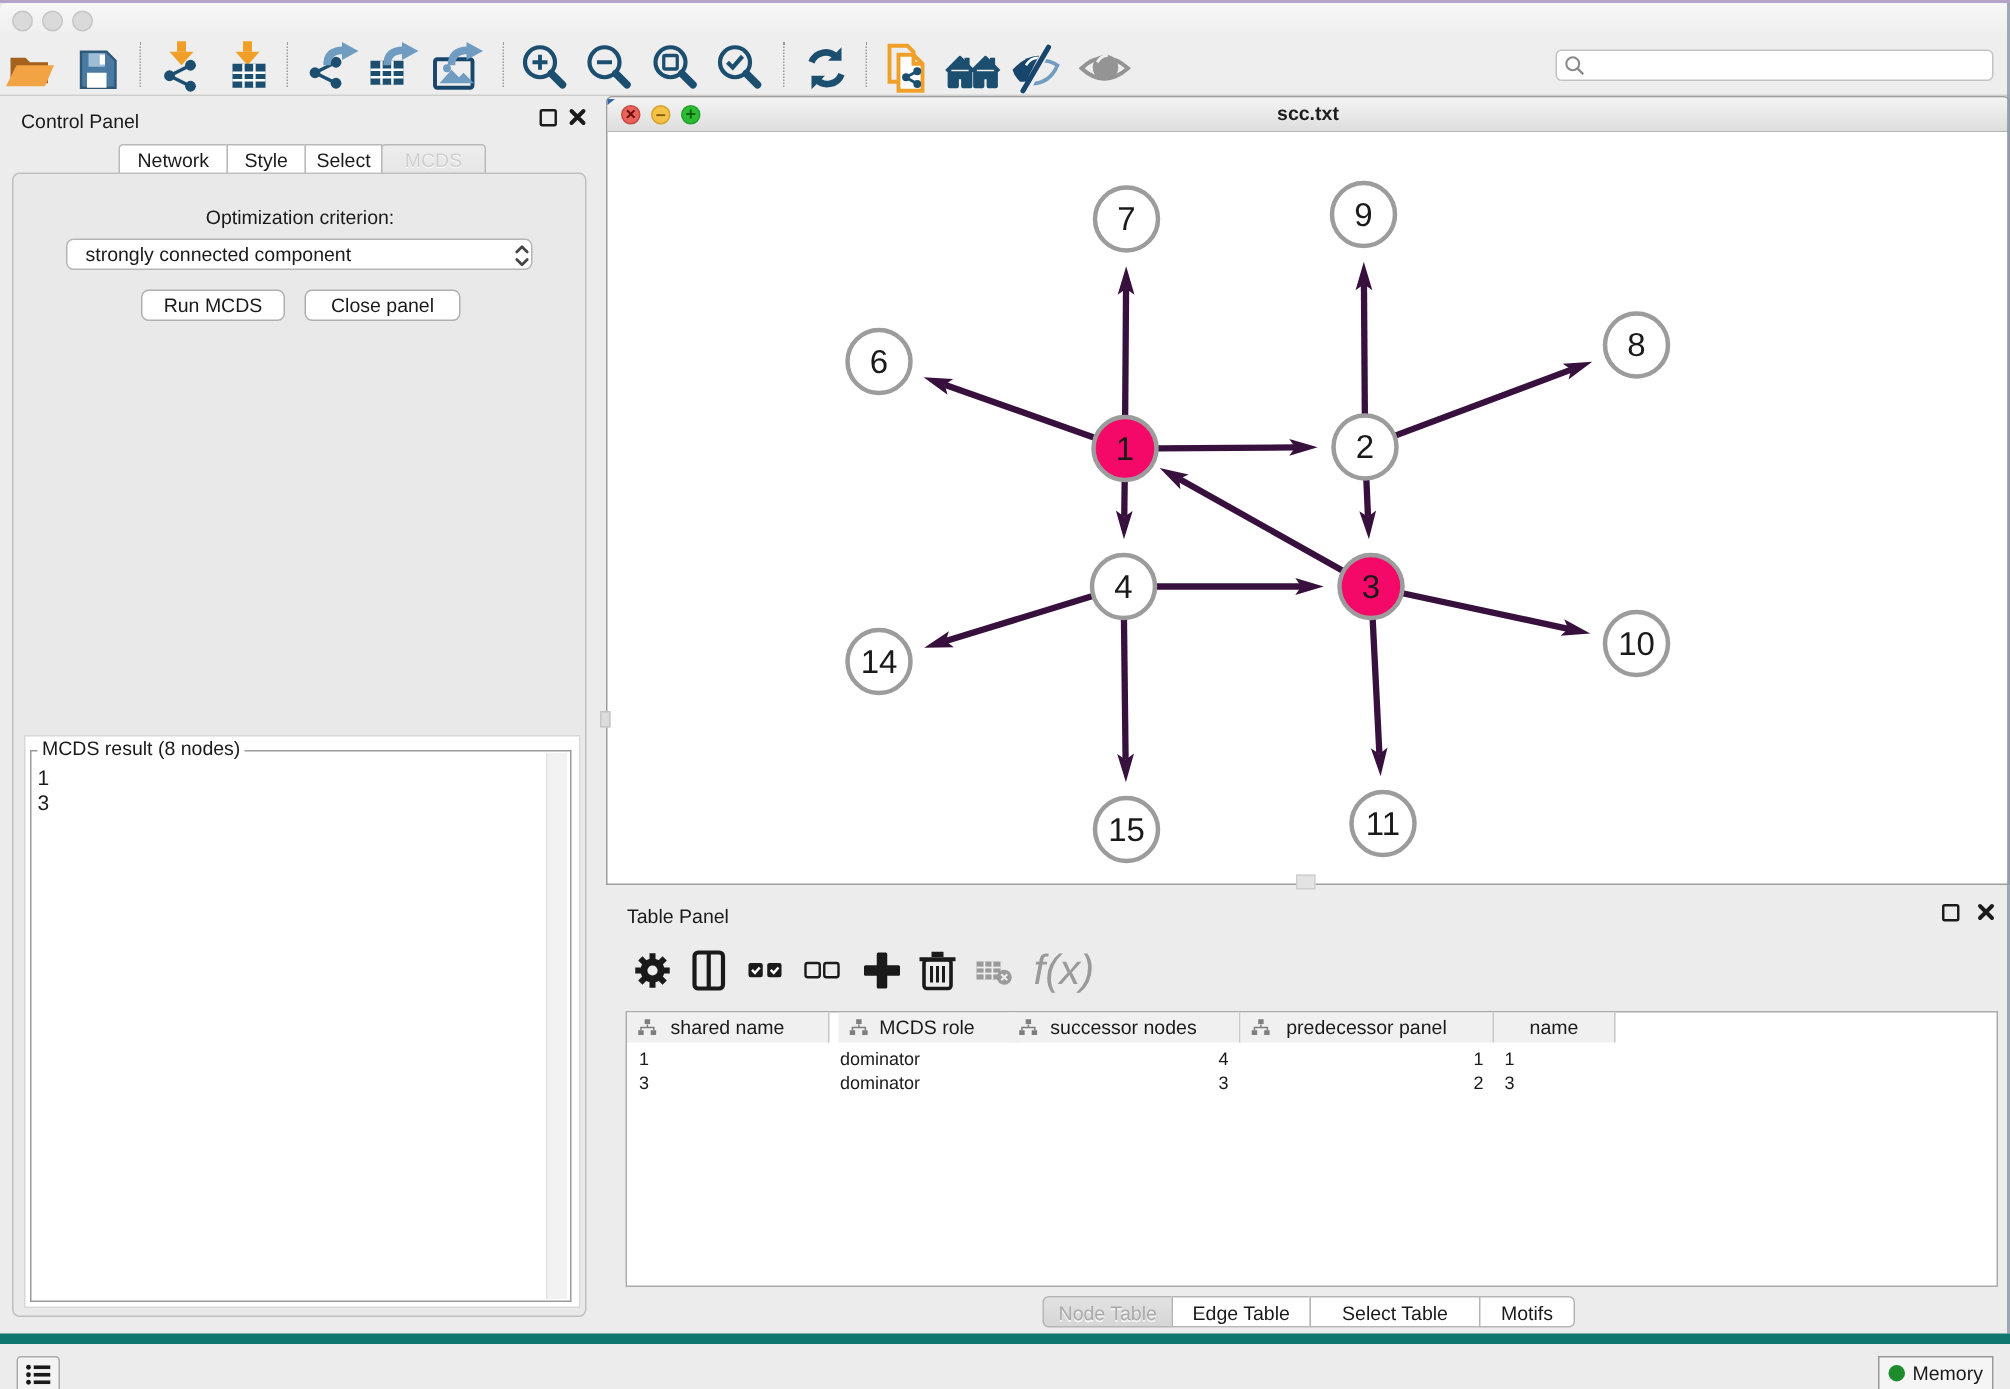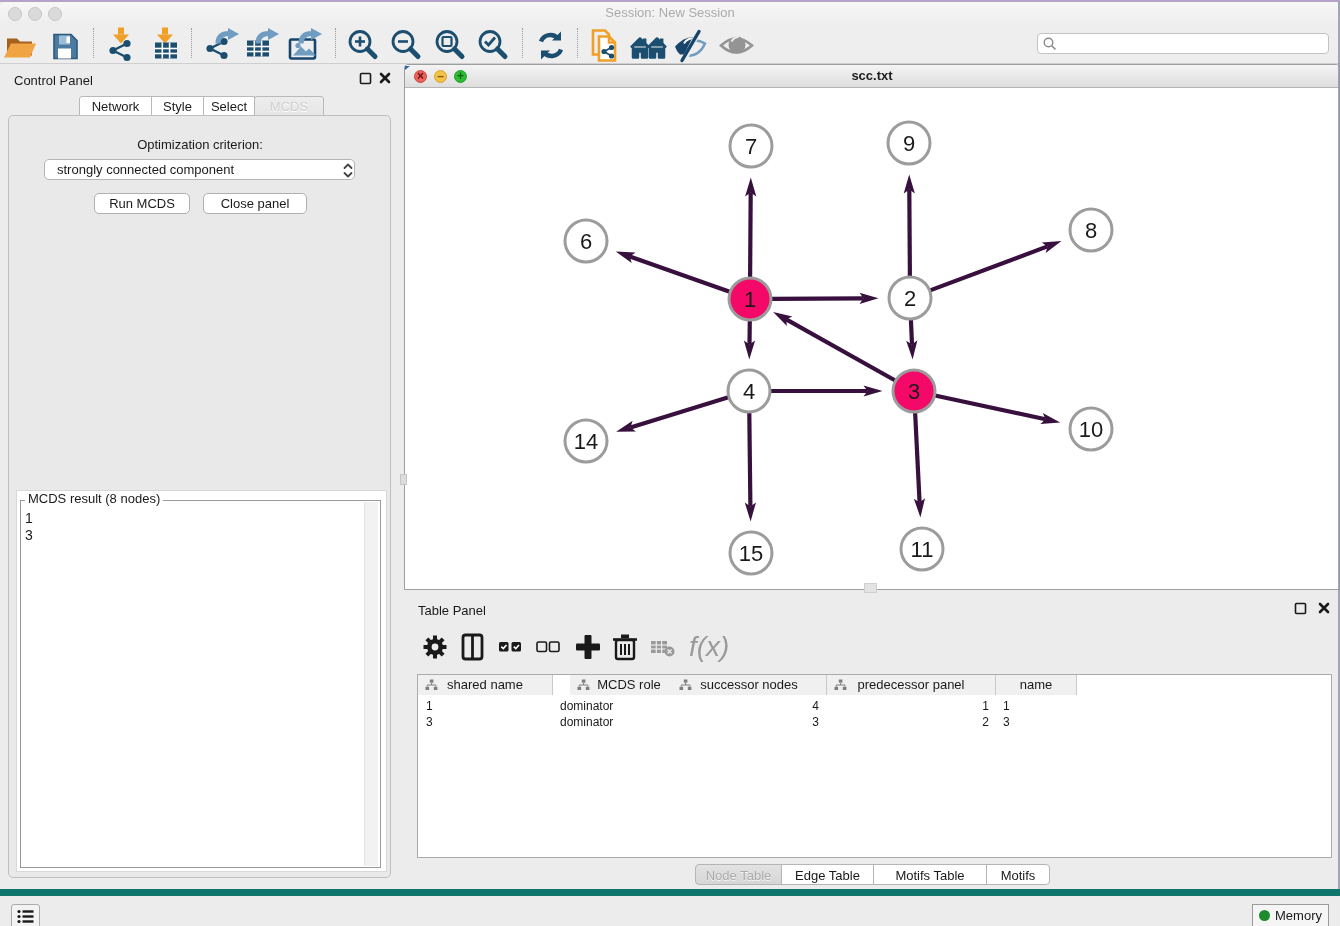--- a/index.html
+++ b/index.html
@@ -42,21 +42,20 @@
 #statusbar{left:0;top:889px;width:1340px;height:37px;background:#ececec;border-top:7px solid #0f766e}
 #memorybtn{position:absolute;right:11px;top:8px;width:75px;height:23px;border:1px solid #9a9a9a;background:#f5f5f5;font-size:13px;text-align:center;line-height:21px}
 #listbtn{position:absolute;left:11px;top:8px;width:27px;height:23px;border:1px solid #ababab;border-radius:3px;background:#f3f3f3}
 </style></head>
 <body>
 <div class="abs" id="topline"></div>
 <div class="abs" id="titlebar">
   <div class="tl" style="left:8px"></div>
   <div class="tl" style="left:28px"></div>
   <div class="tl" style="left:48px"></div>
-  <div id="wtitle">Session: New Session</div>
 </div>
 <div class="abs" id="toolbar">
   <div class="sep" style="left:93px"></div>
   <div class="sep" style="left:191px"></div>
   <div class="sep" style="left:335px"></div>
   <div class="sep" style="left:522px"></div>
   <div class="sep" style="left:577px"></div>
   <div class="abs" id="search"></div>
 <svg class="ticon" style="left:2px;top:3px" width="38" height="38" viewBox="0 0 38 38">
       <path d="M5,12 h10 l3,3 h12 v14 h-25 z" fill="#a5621d"></path>
@@ -345,21 +344,21 @@
 <div class="abs" id="ntable">
     <div class="th" style="left:0px;width:135px">
       <svg width="13" height="12" viewBox="0 0 13 12" style="position:absolute;left:7px;top:4px">
         <rect x="4.8" y="0.5" width="3.6" height="3.2" fill="#7e7e7e"></rect>
         <rect x="0.5" y="7.8" width="3.6" height="3.2" fill="#7e7e7e"></rect>
         <rect x="8.8" y="7.8" width="3.6" height="3.2" fill="#7e7e7e"></rect>
         <path d="M6.6,4 v2 M2.3,7.6 v-1.6 h8.6 v1.6" fill="none" stroke="#7e7e7e" stroke-width="1"></path>
       </svg>
       <span style="display:block;text-align:center">shared name</span>
     </div>
-<div class="th" style="left:152px;width:119px">
+<div class="th" style="left:141px;width:119px">
       <svg width="13" height="12" viewBox="0 0 13 12" style="position:absolute;left:7px;top:4px">
         <rect x="4.8" y="0.5" width="3.6" height="3.2" fill="#7e7e7e"></rect>
         <rect x="0.5" y="7.8" width="3.6" height="3.2" fill="#7e7e7e"></rect>
         <rect x="8.8" y="7.8" width="3.6" height="3.2" fill="#7e7e7e"></rect>
         <path d="M6.6,4 v2 M2.3,7.6 v-1.6 h8.6 v1.6" fill="none" stroke="#7e7e7e" stroke-width="1"></path>
       </svg>
       <span style="display:block;text-align:center">MCDS role</span>
     </div>
 <div class="th" style="left:254px;width:155px">
       <svg width="13" height="12" viewBox="0 0 13 12" style="position:absolute;left:7px;top:4px">
@@ -389,21 +388,21 @@
 <div class="td" style="left:585px;top:23px">1</div>
 <div class="td" style="left:8px;top:39px">3</div>
 <div class="td" style="left:142px;top:39px">dominator</div>
 <div class="td" style="left:254px;top:39px;width:147px;text-align:right">3</div>
 <div class="td" style="left:409px;top:39px;width:162px;text-align:right">2</div>
 <div class="td" style="left:585px;top:39px">3</div>
   </div>
 <div class="abs" id="btabs">
   <div class="btab" style="left:291px;width:87px;background:linear-gradient(#e2e2e2,#d6d6d6);color:#ababab;border-radius:4px 0 0 4px;text-shadow:0 1px 0 #f5f5f5">Node Table</div>
   <div class="btab" style="left:377px;width:93px">Edge Table</div>
-  <div class="btab" style="left:469px;width:114px">Motifs Table</div>
+  <div class="btab" style="left:469px;width:114px">Select Table</div>
   <div class="btab" style="left:582px;width:64px;border-radius:0 4px 4px 0">Motifs</div>
 </div>
 <div class="abs" style="left:864px;top:583px;width:11px;height:8px;background:#e3e3e3;border:1px solid #cfcfcf"></div>
 <div class="abs" style="left:400px;top:474px;width:5px;height:9px;background:#dcdcdc;border:1px solid #c6c6c6"></div>
 <div class="abs" style="left:1338px;top:2px;width:2px;height:924px;background:#8b93a8;opacity:.8"></div>
 <div class="abs" id="statusbar">
     <div style="position:absolute;left:0;bottom:0;width:3px;height:4px;background:#3465a4"></div>
   <div id="listbtn">
       <svg style="position:absolute;left:5px;top:4px" width="17" height="15" viewBox="0 0 17 15">
         <g fill="#1a1a1a">

